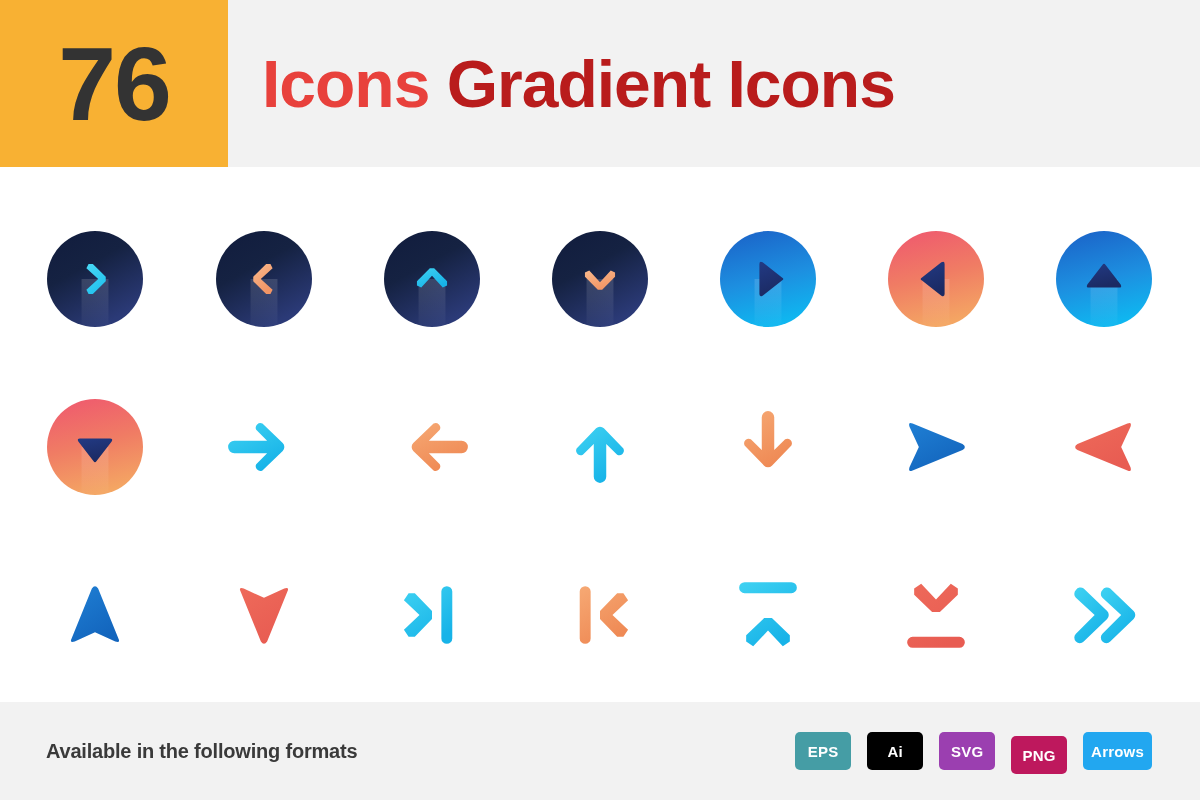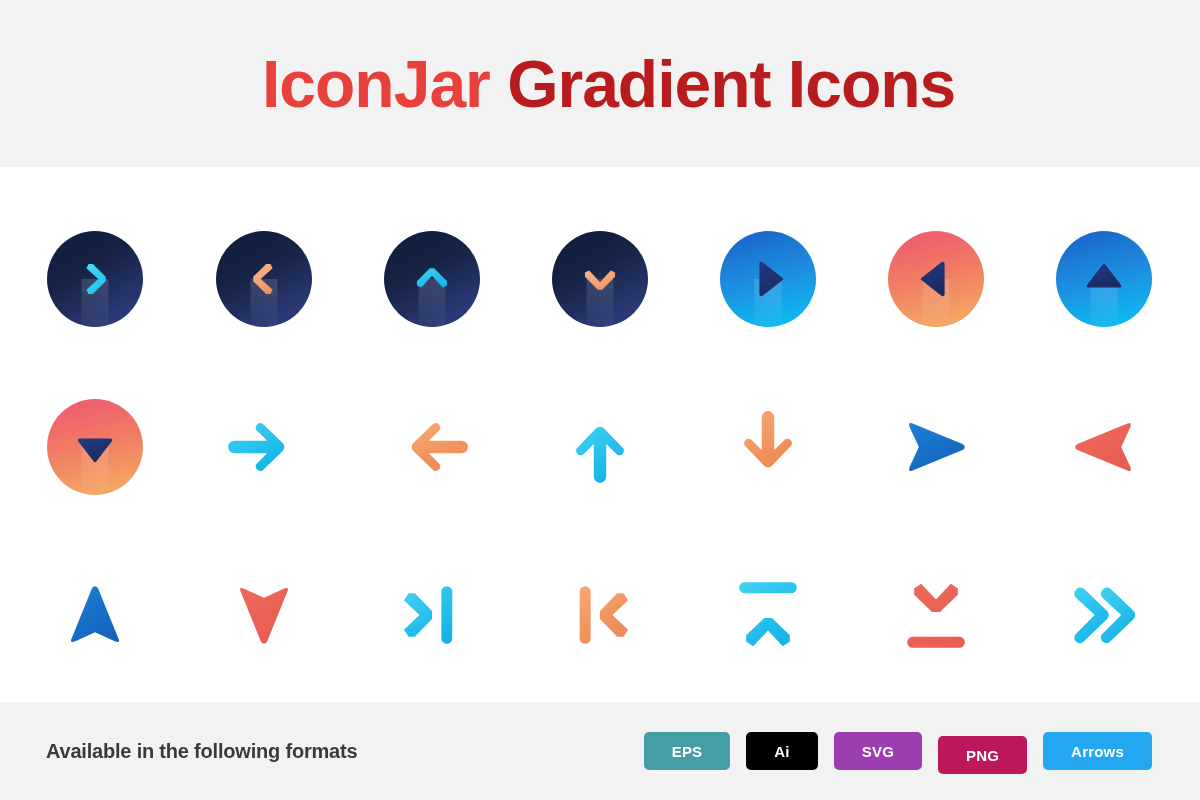--- a/index.html
+++ b/index.html
@@ -62,33 +62,36 @@
     letter-spacing:-0.2px;
   }
   .badges{
     position:absolute;right:48px;top:0;height:98px;
     display:flex;align-items:center;gap:16px;
   }
   .badge{
     height:38px;min-width:56px;border-radius:5px;
     display:flex;align-items:center;justify-content:center;
     color:#ffffff;font-size:15px;font-weight:bold;
-    padding:0 28px;box-sizing:border-box;
+    padding:0 8px;box-sizing:border-box;
     letter-spacing:0.2px;
   }
 </style>
 </head>
 <body>
 
 <div class="page">
 
   <div class="header">
+    <div class="count-block">
+      <span class="count-num">76</span>
+    </div>
     <div class="title-wrap">
       <div class="title">
-        <span class="kw">IconJar</span><span>&nbsp;</span><span class="rest">Gradient Icons</span>
+        <span class="kw">Icons</span><span>&nbsp;</span><span class="rest">Gradient Icons</span>
       </div>
     </div>
   </div>
 
   <div class="grid" id="icon-grid">
       <div class="cell" style="left: 35px; top: 52px;">
         <svg width="96" height="96" viewBox="0 0 100 100">
           <circle cx="50" cy="50" r="50" fill="url(#gDark)"></circle>
           <rect x="36" y="50" width="28" height="50" fill="url(#gShade)"></rect>
           <g transform="translate(21.999999999999996,21.999999999999996) scale(0.56)" fill="url(#gCyanLight)">

